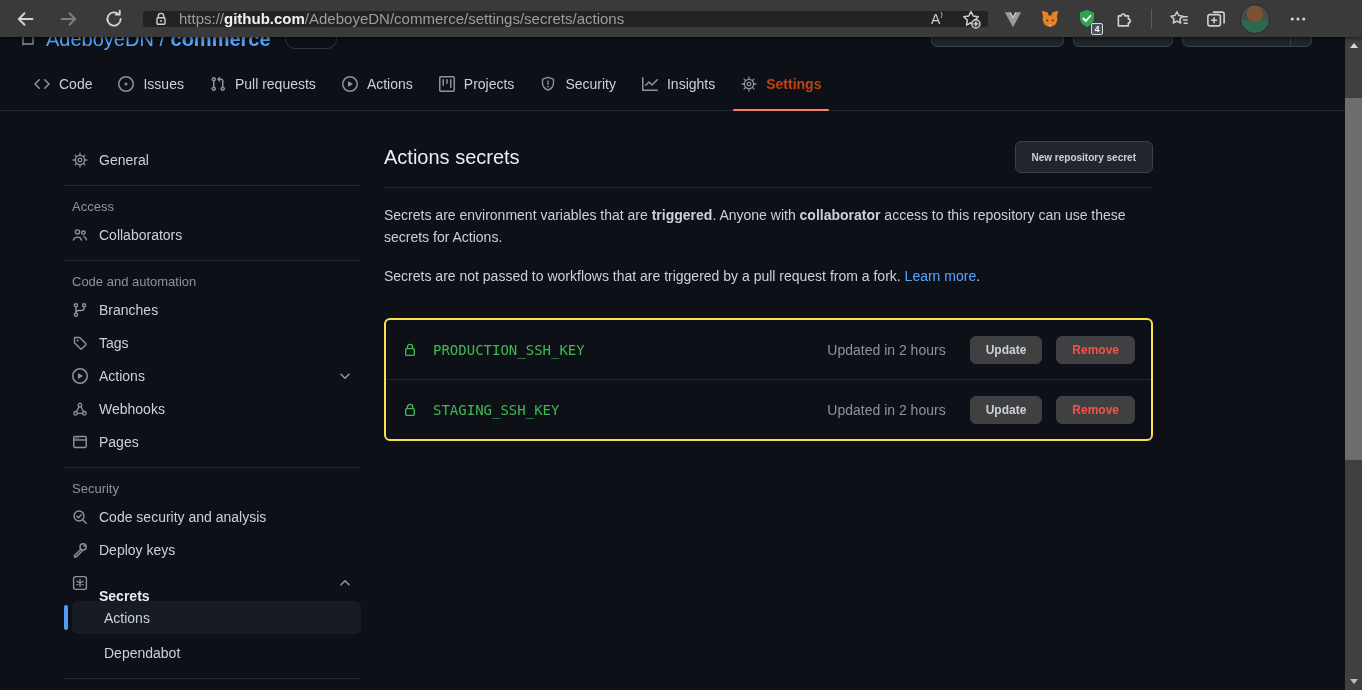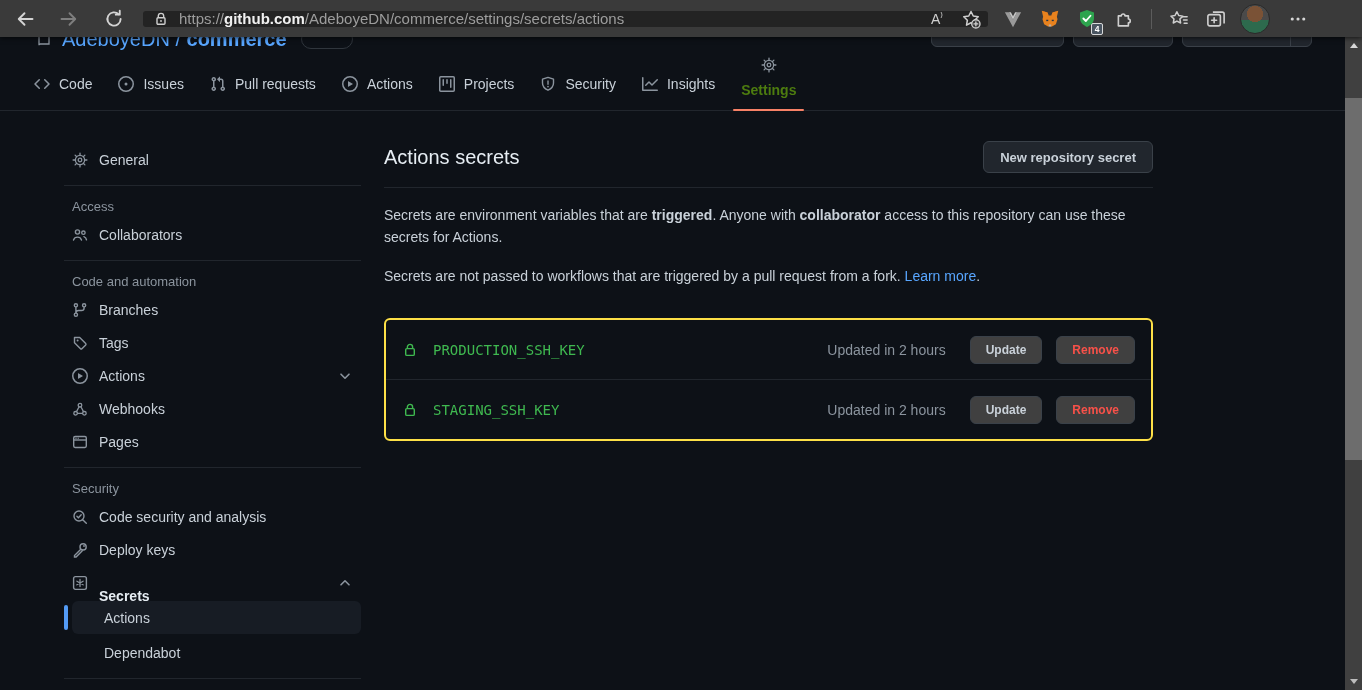--- a/index.html
+++ b/index.html
@@ -34,53 +34,53 @@
   .sb-up,.sb-down{position:absolute;left:0;right:0;height:15px;display:flex;align-items:center;justify-content:center;}
   .sb-up{top:1px;} .sb-down{bottom:1px;}
   .tri-up{width:0;height:0;border-left:4px solid transparent;border-right:4px solid transparent;border-bottom:5px solid #d8d8d8;}
   .tri-down{width:0;height:0;border-left:4px solid transparent;border-right:4px solid transparent;border-top:5px solid #bdbdbd;}
   .thumb{position:absolute;left:0;right:0;top:61px;height:362px;background:#6d6d6d;}
 
   
   .page{position:absolute;top:37px;left:0;width:1345px;height:653px;background:#0d1117;overflow:hidden;color:#c9d1d9;}
 
   .repo-strip{height:20px;position:relative;overflow:hidden;}
-  .repo-left{position:absolute;top:-13px;left:36px;display:flex;align-items:center;gap:10px;height:30px;}
+  .repo-left{position:absolute;top:-13px;left:20px;display:flex;align-items:center;gap:10px;height:30px;}
   .repo-book{color:#8b949e;}
   .repo-title{font-size:20px;color:#58a6ff;white-space:nowrap;}
   .repo-title .rname{font-weight:700;}
   .repo-badge{width:52px;height:20px;border:1px solid #30363d;border-radius:2em;margin-left:4px;box-sizing:border-box;}
   .repo-actions{position:absolute;top:-18px;right:33px;display:flex;gap:9px;}
   .ghost-btn{height:28px;background:#21262d;border:1px solid #3a4048;border-radius:6px;box-sizing:border-box;position:relative;}
   .gb1{width:133px;} .gb2{width:100px;} .gb3{width:130px;}
   .gb3 .split{position:absolute;right:20px;top:0;bottom:0;width:1px;background:#3a4048;}
 
   .tabs{display:flex;align-items:stretch;height:54px;padding-left:24px;border-bottom:1px solid #21262d;box-sizing:border-box;}
   .tab{display:flex;align-items:center;gap:9px;padding:0 10px;margin-right:6px;font-size:14px;color:#c9d1d9;position:relative;cursor:pointer;}
   .tab .ic{color:#8b949e;}
-  .tab.active{font-weight:700;color:#4d7c0f;flex-direction:column;}
+  .tab.active{font-weight:700;color:#c2410c;}
   .tab.active::after{content:"";position:absolute;left:2px;right:2px;bottom:-1px;height:2px;border-radius:3px;background:#f78166;}
 
   .content{display:flex;padding-top:30px;}
 
   .sidebar{width:297px;margin-left:64px;flex:none;font-size:14px;padding-top:2px;}
   .sb-item{height:33px;display:flex;align-items:center;gap:11px;padding:0 8px;border-radius:6px;color:#c9d1d9;}
   .sb-item .ic{color:#8b949e;}
   .sb-chev{margin-left:auto;color:#8b949e;}
   .sb-sep{border-top:1px solid #21262d;margin:9px 0;}
   .sb-header{color:#8b949e;font-size:13px;padding:4px 8px;}
   .sb-bold{font-weight:700;color:#e6edf3;margin-top:27px;}
   .sb-sub{height:33px;display:flex;align-items:center;margin-left:8px;margin-top:2px;padding-left:32px;border-radius:6px;position:relative;color:#c9d1d9;}
   .sb-sub.active{background:#171c24;}
   .sb-sub.active::before{content:"";position:absolute;left:-8px;top:4px;bottom:4px;width:4px;border-radius:2px;background:#539bf5;}
 
   .main{margin-left:23px;width:769px;}
   .main-head{display:flex;justify-content:space-between;align-items:center;}
   .page-title{font-size:20px;font-weight:400;color:#e6edf3;margin:0;}
-  .btn{background:#21262d;border:1px solid #3a4149;color:#c9d1d9;font-weight:700;font-size:13px;height:32px;
+  .btn{background:#21262d;border:1px solid #3a4149;color:#c9d1d9;font-weight:700;font-size:10px;height:32px;
     padding:0 16px;border-radius:6px;font-family:inherit;cursor:pointer;}
   .main-hr{border:0;border-top:1px solid #21262d;margin:14px 0 0;}
   .desc{margin:16px 0 0;font-size:14px;line-height:1.6;color:#c9d1d9;max-width:742px;}
   .desc b{font-weight:700;}
   .link{color:#58a6ff;text-decoration:none;cursor:pointer;}
   .secrets-box{margin-top:31px;border:2px solid #fde047;border-radius:6px;}
   .secret-row{display:flex;align-items:center;height:59px;padding:0 16px;}
   .secret-row + .secret-row{border-top:1px solid #21262d;}
   .lock-green{color:#3fb950;}
   .secret-name{font-family:"DejaVu Sans Mono",monospace;font-size:14px;color:#3fb950;margin-left:15px;}

